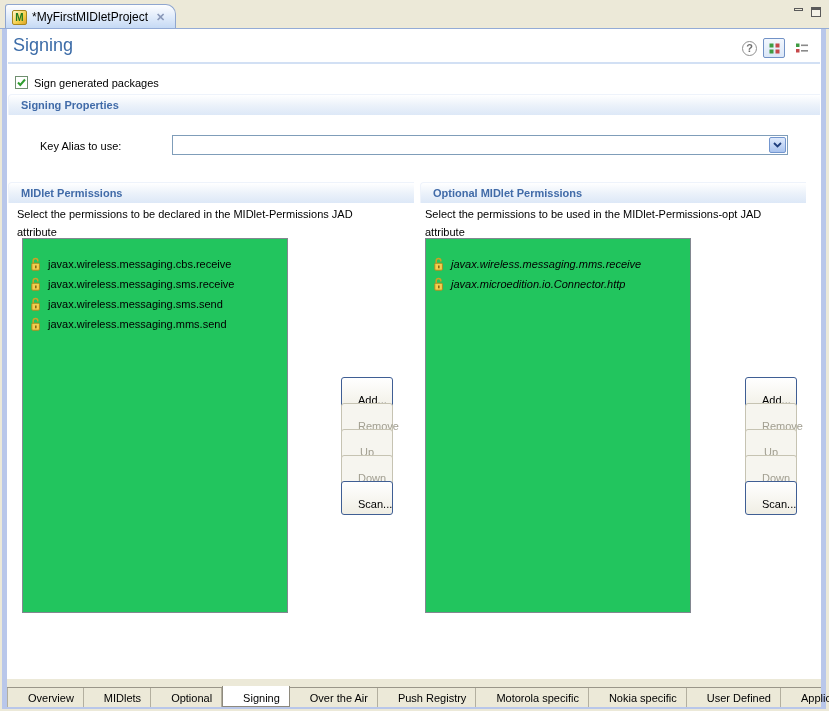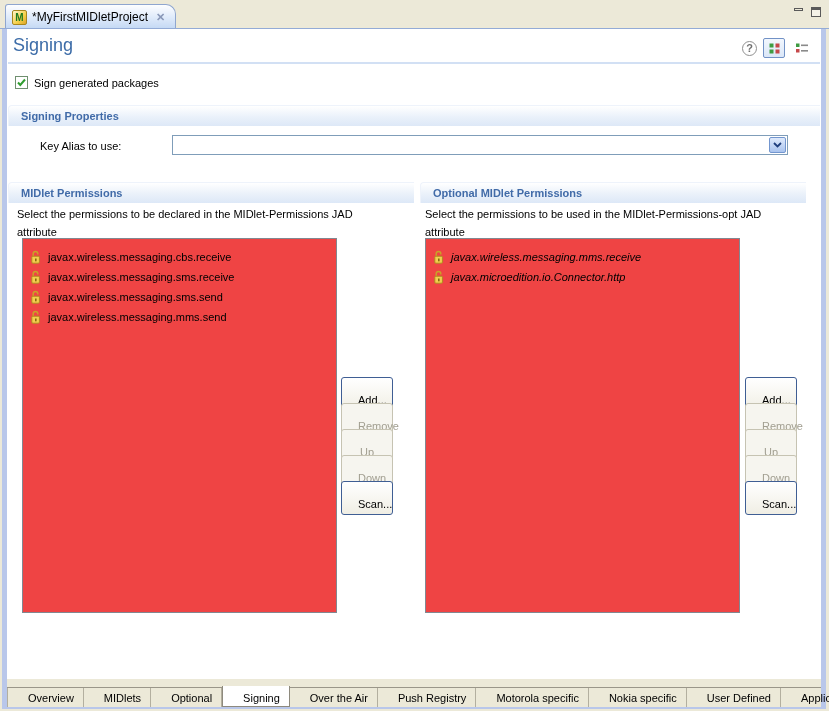--- a/index.html
+++ b/index.html
@@ -79,22 +79,22 @@
   .combo-arrow {
     position:absolute; right:1px; top:1px; width:17px; height:16px;
     background:linear-gradient(#dfeafc,#a9c3ee);
     border:1px solid #7396cf; border-radius:2px;
     display:flex; align-items:center; justify-content:center;
   }
 
   .section-desc { position:absolute; font-size:11px; line-height:18px; color:#000; }
 
   .perm-list {
-    position:absolute; width:315px; height:375px; top:209px;
-    background:#ef4444; border:1px solid #828790; padding-top:8px;
+    position:absolute; width:266px; height:375px; top:209px;
+    background:#22c55e; border:1px solid #828790; padding-top:15px;
   }
   .perm-item { display:flex; align-items:center; gap:7px; height:20px; padding-left:7px; font-size:11px; }
 
   .btn {
     position:absolute; width:52px; height:21px;
     font-family:"Liberation Sans",sans-serif; font-size:11px; text-align:center;
     background:linear-gradient(#ffffff,#f0eee4);
     border:1px solid #3f5e94; border-radius:3px; color:#000; padding:16px;
   }
   .btn.disabled {
@@ -164,21 +164,21 @@
 
     <div class="check-row">
       <span class="checkbox">
         <svg width="11" height="11" viewBox="0 0 11 11">
           <path d="M2 5.5 L4.3 8 L9 2.5" fill="none" stroke="#2f9e2f" stroke-width="2"></path>
         </svg>
       </span>
       <span class="check-label">Sign generated packages</span>
     </div>
 
-    <div class="section-bar" style="left:1px; top:76px; width:812px;">
+    <div class="section-bar" style="left:1px; top:65px; width:812px;">
       <div class="section-title">Signing Properties</div>
     </div>
 
     <div class="field-label" style="left:10px; top:111px;">Key Alias to use:</div>
 
     <div class="combo">
       <span style="font-size:11px; line-height:18px; padding-left:4px;"></span>
       <span class="combo-arrow">
         <svg width="9" height="6" viewBox="0 0 9 6">
           <path d="M1 1 L4.5 4.5 L8 1" fill="none" stroke="#1f3e7d" stroke-width="1.8"></path>

